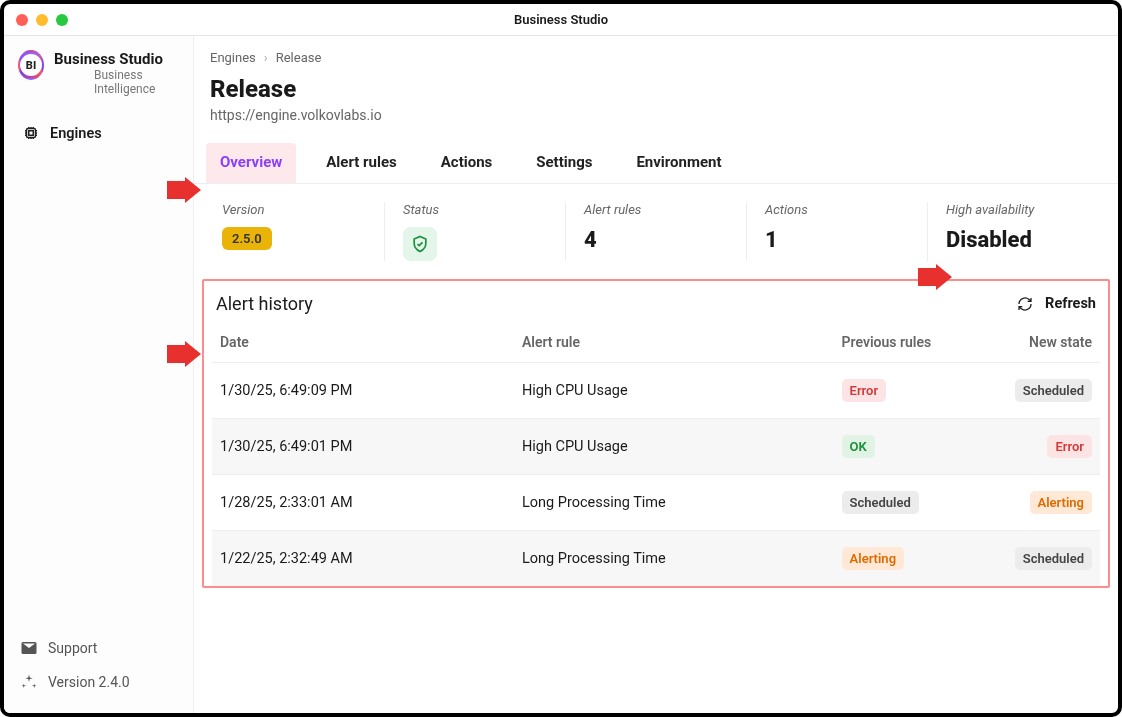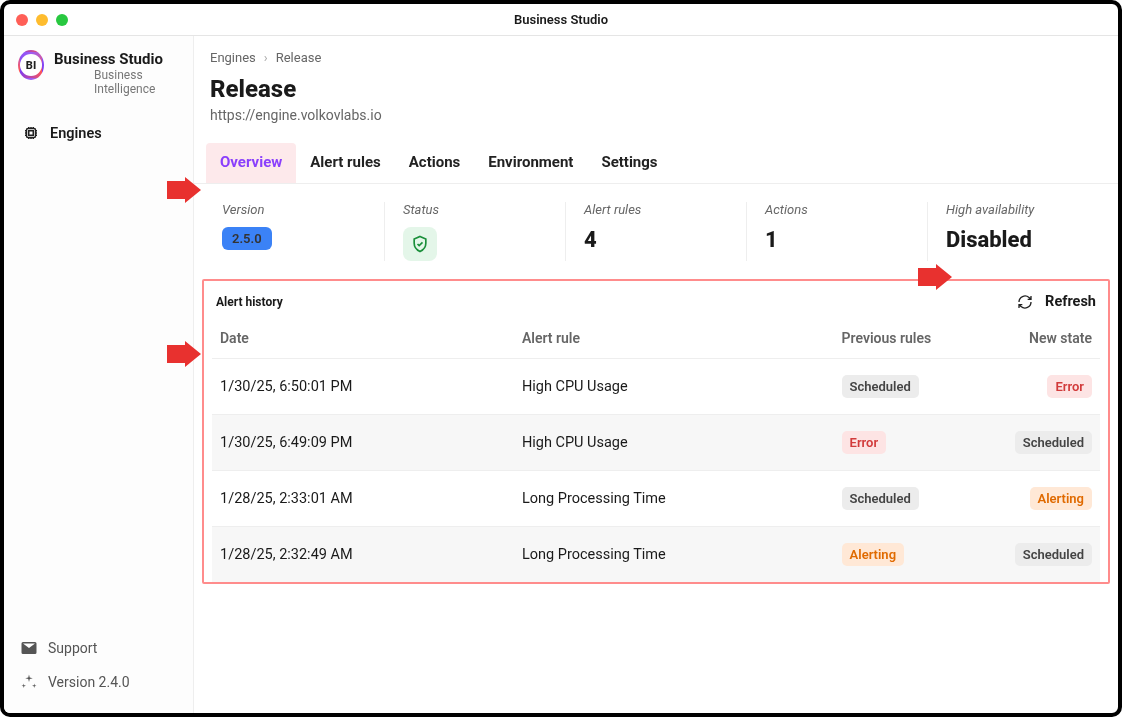--- a/index.html
+++ b/index.html
@@ -24,35 +24,35 @@
   .chip-icon{width:18px;height:18px;}
   .sidebar-bottom{padding: 8px 0 14px 0; border-top: none;}
   .sb-row{display:flex;align-items:center;gap:10px;padding:8px 16px;font-size:14px;color:#555;}
   
   .main{flex:1; display:flex; flex-direction:column; overflow:hidden;}
   .crumbs{padding:14px 16px 6px 16px; font-size:13px; color:#666; display:flex; align-items:center; gap:8px;}
   .crumbs .sep{color:#aaa;}
   .page-head{padding:4px 16px 10px 16px;}
   .page-title{font-size:24px; font-weight:800; margin-bottom:4px;}
   .page-url{font-size:14px; color:#666;}
-  .tabs{display:flex; gap:0; padding:10px 12px 0 12px; border-bottom:1px solid #eee;}
+  .tabs{display:flex; gap:16px; padding:10px 12px 0 12px; border-bottom:1px solid #eee;}
   .tab{padding:10px 14px 12px; font-size:15px; font-weight:700; color:#222; cursor:pointer; border-radius:4px 4px 0 0;}
   .tab.active{color:#8a3ffc; background:#fde9eb;}
   
   .stats{display:flex; padding:18px 10px 18px 10px;}
   .stat{flex:1; padding:0 18px; border-right:1px solid #eee;}
   .stat:last-child{border-right:none;}
   .stat-label{font-size:13px; color:#666; margin-bottom:10px;font-style:italic;}
   .stat-value{font-size:22px; font-weight:800;}
-  .pill{display:inline-block; background:#3b82f6; padding:4px 10px; border-radius:6px; font-size:13px; font-weight:600; color:#333;}
+  .pill{display:inline-block; background:#eab308; padding:4px 10px; border-radius:6px; font-size:13px; font-weight:600; color:#333;}
   .shield{width:34px;height:34px;border-radius:8px;background:#e4f6e9;display:flex;align-items:center;justify-content:center;}
   
   .history{margin:0 8px 8px 8px; border:2px solid #ff8c8c; border-radius:2px; padding:12px 8px 0 8px;}
   .hist-head{display:flex;align-items:center;justify-content:space-between;padding:0 4px 8px 4px;}
-  .hist-title{font-size:12px; font-weight:700;}
+  .hist-title{font-size:18px; font-weight:400;}
   .refresh{display:flex;align-items:center;gap:12px;font-size:14.5px;font-weight:700;cursor:pointer;}
   table{width:100%; border-collapse:collapse; font-size:14.5px;}
   th{ text-align:left; font-weight:600; color:#666; font-size:14px; padding:12px 8px;}
   th.right{text-align:right;}
   td{ padding:16px 8px;}
   tbody tr{ border-top:1px solid #eee;}
   tbody tr:nth-child(even){background:#f7f7f7;}
   .badge{display:inline-block; padding:4px 8px; border-radius:5px; font-size:13px; font-weight:600;}
   .b-scheduled{background:#ececec;color:#444;}
   .b-error{background:#fde4e4;color:#d23b3b;}
@@ -147,22 +147,22 @@
       </div>
       <div class="page-head">
         <div class="page-title">Release</div>
         <div class="page-url">https://engine.volkovlabs.io</div>
       </div>
 
       <div class="tabs">
         <div class="tab active">Overview</div>
         <div class="tab">Alert rules</div>
         <div class="tab">Actions</div>
+        <div class="tab">Settings</div>
         <div class="tab">Environment</div>
-        <div class="tab">Settings</div>
       </div>
 
       <div class="stats">
         <div class="stat">
           <div class="stat-label">Version</div>
           <span class="pill">2.5.0</span>
         </div>
         <div class="stat">
           <div class="stat-label">Status</div>
           <div class="shield">
@@ -200,39 +200,39 @@
           <thead>
             <tr>
               <th style="width:34%">Date</th>
               <th style="width:36%">Alert rule</th>
               <th style="width:17%">Previous rules</th>
               <th class="right" style="width:13%">New state</th>
             </tr>
           </thead>
           <tbody id="hist-body">
               <tr>
-                <td>1/30/25, 6:50:01 PM</td>
-                <td>High CPU Usage</td>
-                <td><span class="badge b-scheduled">Scheduled</span></td>
-                <td class="right"><span class="badge b-error">Error</span></td>
-              </tr>
-              <tr>
                 <td>1/30/25, 6:49:09 PM</td>
                 <td>High CPU Usage</td>
                 <td><span class="badge b-error">Error</span></td>
                 <td class="right"><span class="badge b-scheduled">Scheduled</span></td>
               </tr>
               <tr>
+                <td>1/30/25, 6:49:01 PM</td>
+                <td>High CPU Usage</td>
+                <td><span class="badge b-ok">OK</span></td>
+                <td class="right"><span class="badge b-error">Error</span></td>
+              </tr>
+              <tr>
                 <td>1/28/25, 2:33:01 AM</td>
                 <td>Long Processing Time</td>
                 <td><span class="badge b-scheduled">Scheduled</span></td>
                 <td class="right"><span class="badge b-alerting">Alerting</span></td>
               </tr>
               <tr>
-                <td>1/28/25, 2:32:49 AM</td>
+                <td>1/22/25, 2:32:49 AM</td>
                 <td>Long Processing Time</td>
                 <td><span class="badge b-alerting">Alerting</span></td>
                 <td class="right"><span class="badge b-scheduled">Scheduled</span></td>
               </tr>
             </tbody>
         </table>
       </div>
     </main>
   </div>
 </div>

